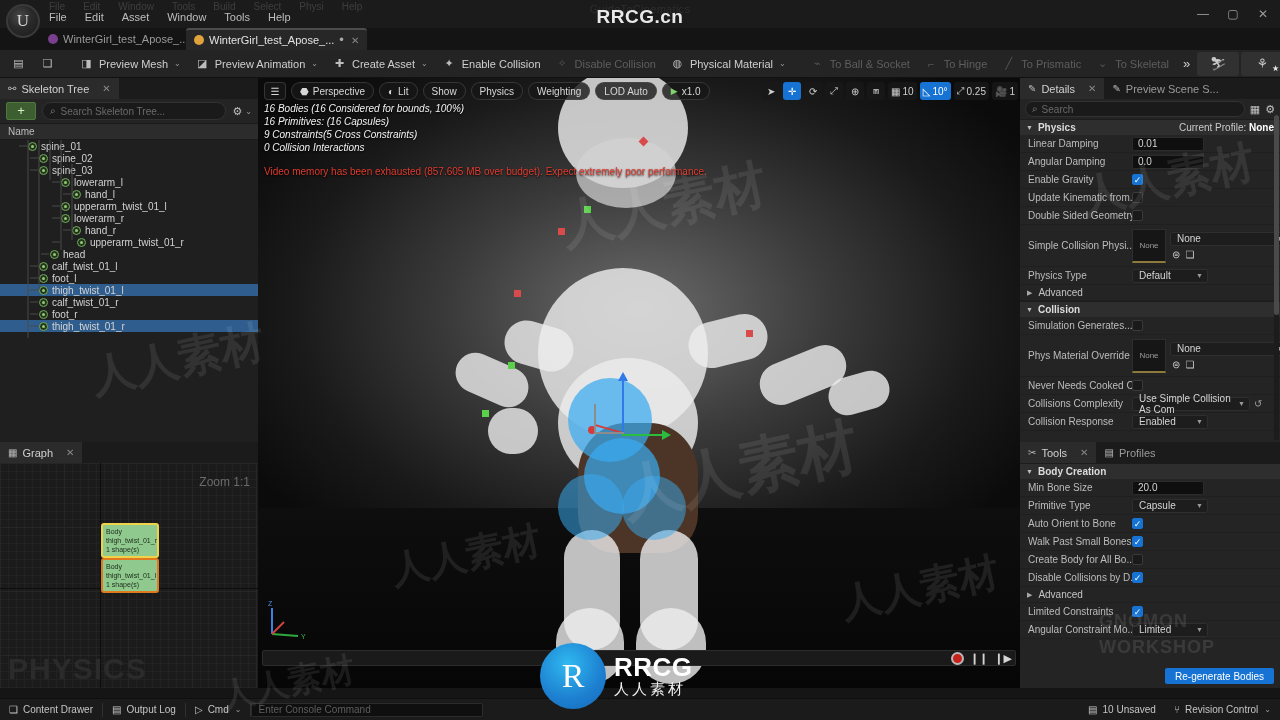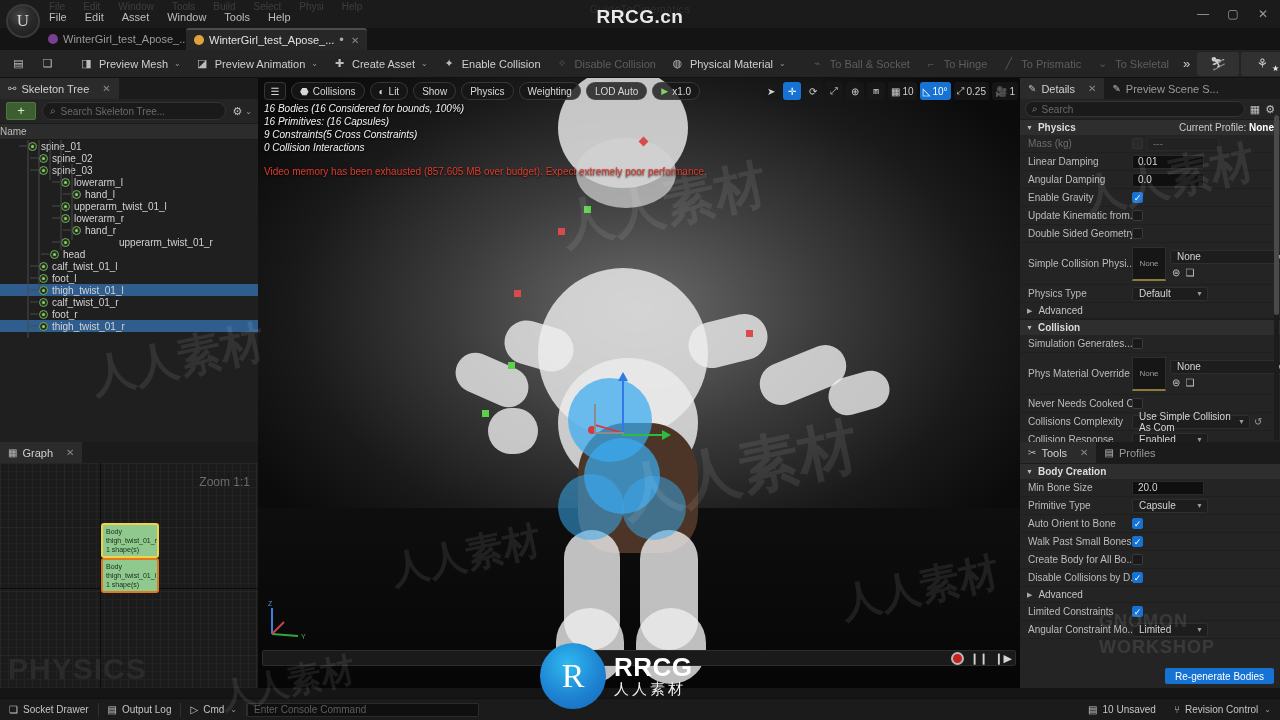--- a/index.html
+++ b/index.html
@@ -130,21 +130,21 @@
   }
   .search-box input {
     flex: 1; background: transparent; border: none; outline: none;
     color: #cfcfcf; font-size: 10px; font-family: inherit;
   }
   .search-box input::placeholder { color: #6a6a6a; }
   .gear-wrap { display: flex; align-items: center; gap: 2px; color: #bdbdbd; font-size: 11px; }
   .col-head {
     height: 17px; background: #2c2c2c; border-top: 1px solid #1b1b1b;
     border-bottom: 1px solid #1b1b1b;
-    display: flex; align-items: center; 
+    display: flex; align-items: center; padding-left: 8px;
     font-size: 10px; color: #bdbdbd;
   }
   .tree { background: #1f1f1f; height: calc(100% - 21px - 24px - 17px); overflow: hidden; position: relative; }
   .tree-row {
     height: 12px; display: flex; align-items: center; font-size: 10px;
     color: #d2d2d2; cursor: default; position: relative;
   }
   .tree-row.sel { background: #2f5d8e; }
   .bone-ico {
     width: 9px; height: 9px; border-radius: 50%; border: 1px solid #6fae5a;
@@ -542,21 +542,21 @@
           <span>upperarm_twist_01_l</span>
         </div>
         <div class="tree-row" style="padding-left: 61px;">
           <span class="bone-ico"></span>
           <span>lowerarm_r</span>
         </div>
         <div class="tree-row" style="padding-left: 72px;">
           <span class="bone-ico"></span>
           <span>hand_r</span>
         </div>
-        <div class="tree-row" style="padding-left: 61px; gap: 45px;">
+        <div class="tree-row" style="padding-left: 77px;">
           <span class="bone-ico"></span>
           <span>upperarm_twist_01_r</span>
         </div>
         <div class="tree-row" style="padding-left: 50px;">
           <span class="bone-ico"></span>
           <span>head</span>
         </div>
         <div class="tree-row" style="padding-left: 39px;">
           <span class="bone-ico"></span>
           <span>calf_twist_01_l</span>
@@ -678,21 +678,21 @@
       <div class="joint-mark" style="left:300px;top:150px;background:#d94a4a;"></div>
       <div class="joint-mark" style="left:256px;top:212px;background:#d94a4a;"></div>
     </div>
 
     <div class="vp-toolbar-l" id="vp-pills">
         <div class="vp-pill hamb">
           <span>☰</span>
         </div>
         <div class="vp-pill">
           <span>⬣</span>
-          <span>Collisions</span>
+          <span>Perspective</span>
         </div>
         <div class="vp-pill">
           <span>◐</span>
           <span>Lit</span>
         </div>
         <div class="vp-pill">
           <span>Show</span>
         </div>
         <div class="vp-pill">
           <span>Physics</span>
@@ -792,27 +792,20 @@
       <span style="font-size:11px;color:#c0c0c0">▦</span>
       <span style="font-size:11px;color:#c0c0c0">⚙</span>
     </div>
     <div id="details-body" style="height:calc(100% - 21px - 20px);overflow:hidden;position:relative;">
         <div class="sec-head">
           <span class="tri">▼</span>
           <span>Physics</span>
           <span class="right"><span>Current Profile:</span> <b>None</b></span>
         </div>
         <div class="prop-rows">
-          <div class="prow">
-            <div class="plabel dim">Mass (kg)</div>
-            <div class="pval">
-              <div class="cbox dimc"></div>
-              <div class="vfield dimf">---</div>
-            </div>
-          </div>
           <div class="prow">
             <div class="plabel">Linear Damping</div>
             <div class="pval">
               <div class="vfield">0.01</div>
             </div>
           </div>
           <div class="prow">
             <div class="plabel">Angular Damping</div>
             <div class="pval">
               <div class="vfield">0.0</div>
@@ -1004,21 +997,21 @@
             </div>
           </div>
         </div>
       </div>
     <div class="regen-btn">Re-generate Bodies</div>
   </div>
 
   <div class="statusbar" id="statusbar">
       <div class="sb-btn">
         <span>❏</span>
-        <span>Socket Drawer</span>
+        <span>Content Drawer</span>
       </div>
       <div class="sb-sep"></div>
       <div class="sb-btn">
         <span>▤</span>
         <span>Output Log</span>
       </div>
       <div class="sb-sep"></div>
       <div class="sb-btn">
         <span>▷</span>
         <span>Cmd</span>

